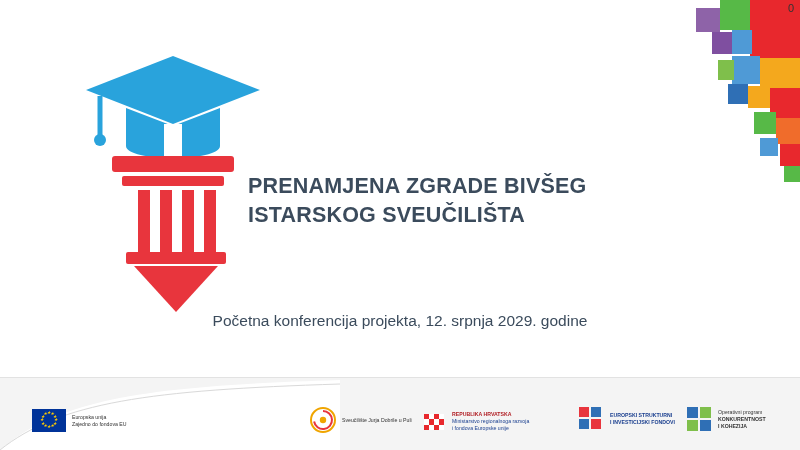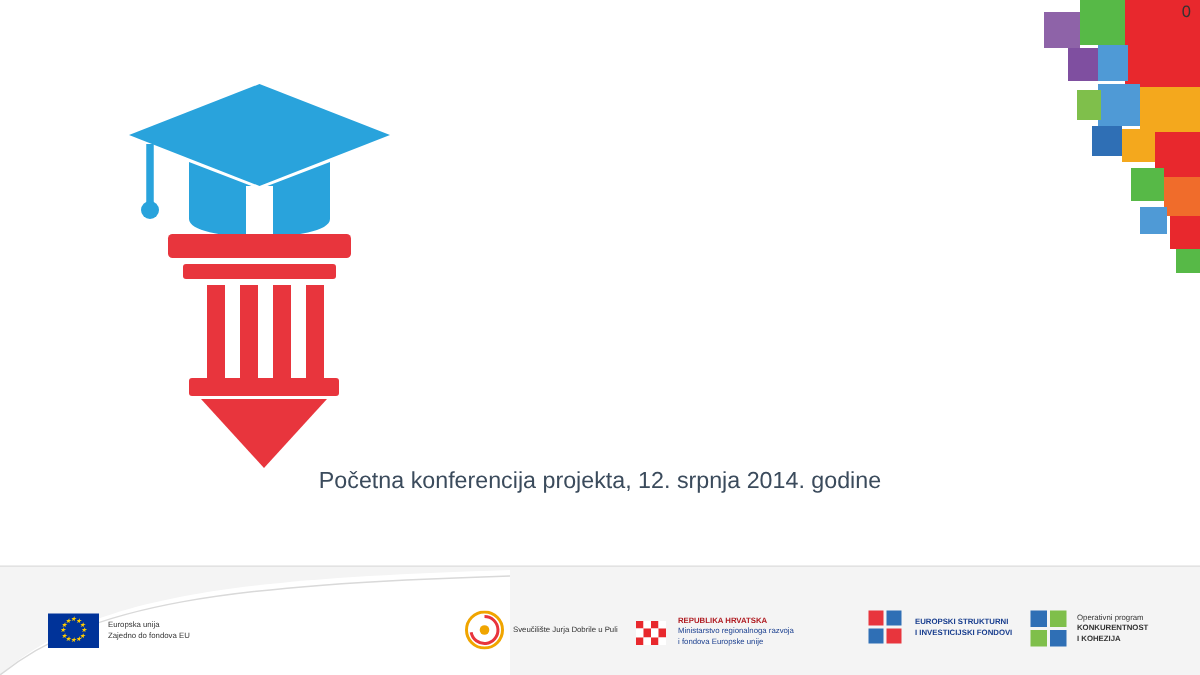--- a/index.html
+++ b/index.html
@@ -192,23 +192,25 @@
         <rect x="104" y="146" width="12" height="62"></rect>
         <rect x="126" y="146" width="12" height="62"></rect>
         <rect x="48" y="208" width="100" height="12" rx="2"></rect>
         <path d="M56 222 L140 222 L98 268 Z"></path>
       </g>
       <path d="M86 250 L110 250 L98 268 Z" fill="#ffffff" opacity="0.0"></path>
     </svg>
   </div>
 
   <div class="title">
+    <div>PRENAMJENA ZGRADE BIVŠEG</div>
+    <div>ISTARSKOG SVEUČILIŠTA</div>
   </div>
 
-  <div class="subtitle">Početna konferencija projekta, 12. srpnja 2014. godine</div>
+  <div class="subtitle">Početna konferencija projekta, 12. srpnja 2029. godine</div>
 
   <div class="band">
     <div class="band-swoosh">
       <svg viewBox="0 0 340 72" width="340" height="72" aria-hidden="true">
         <path d="M0 72 C 60 20, 150 8, 340 2 L340 72 Z" fill="#ffffff"></path>
         <path d="M0 72 C 60 24, 150 12, 340 6" stroke="#d9d9d9" stroke-width="1" fill="none"></path>
       </svg>
     </div>
   </div>
 

